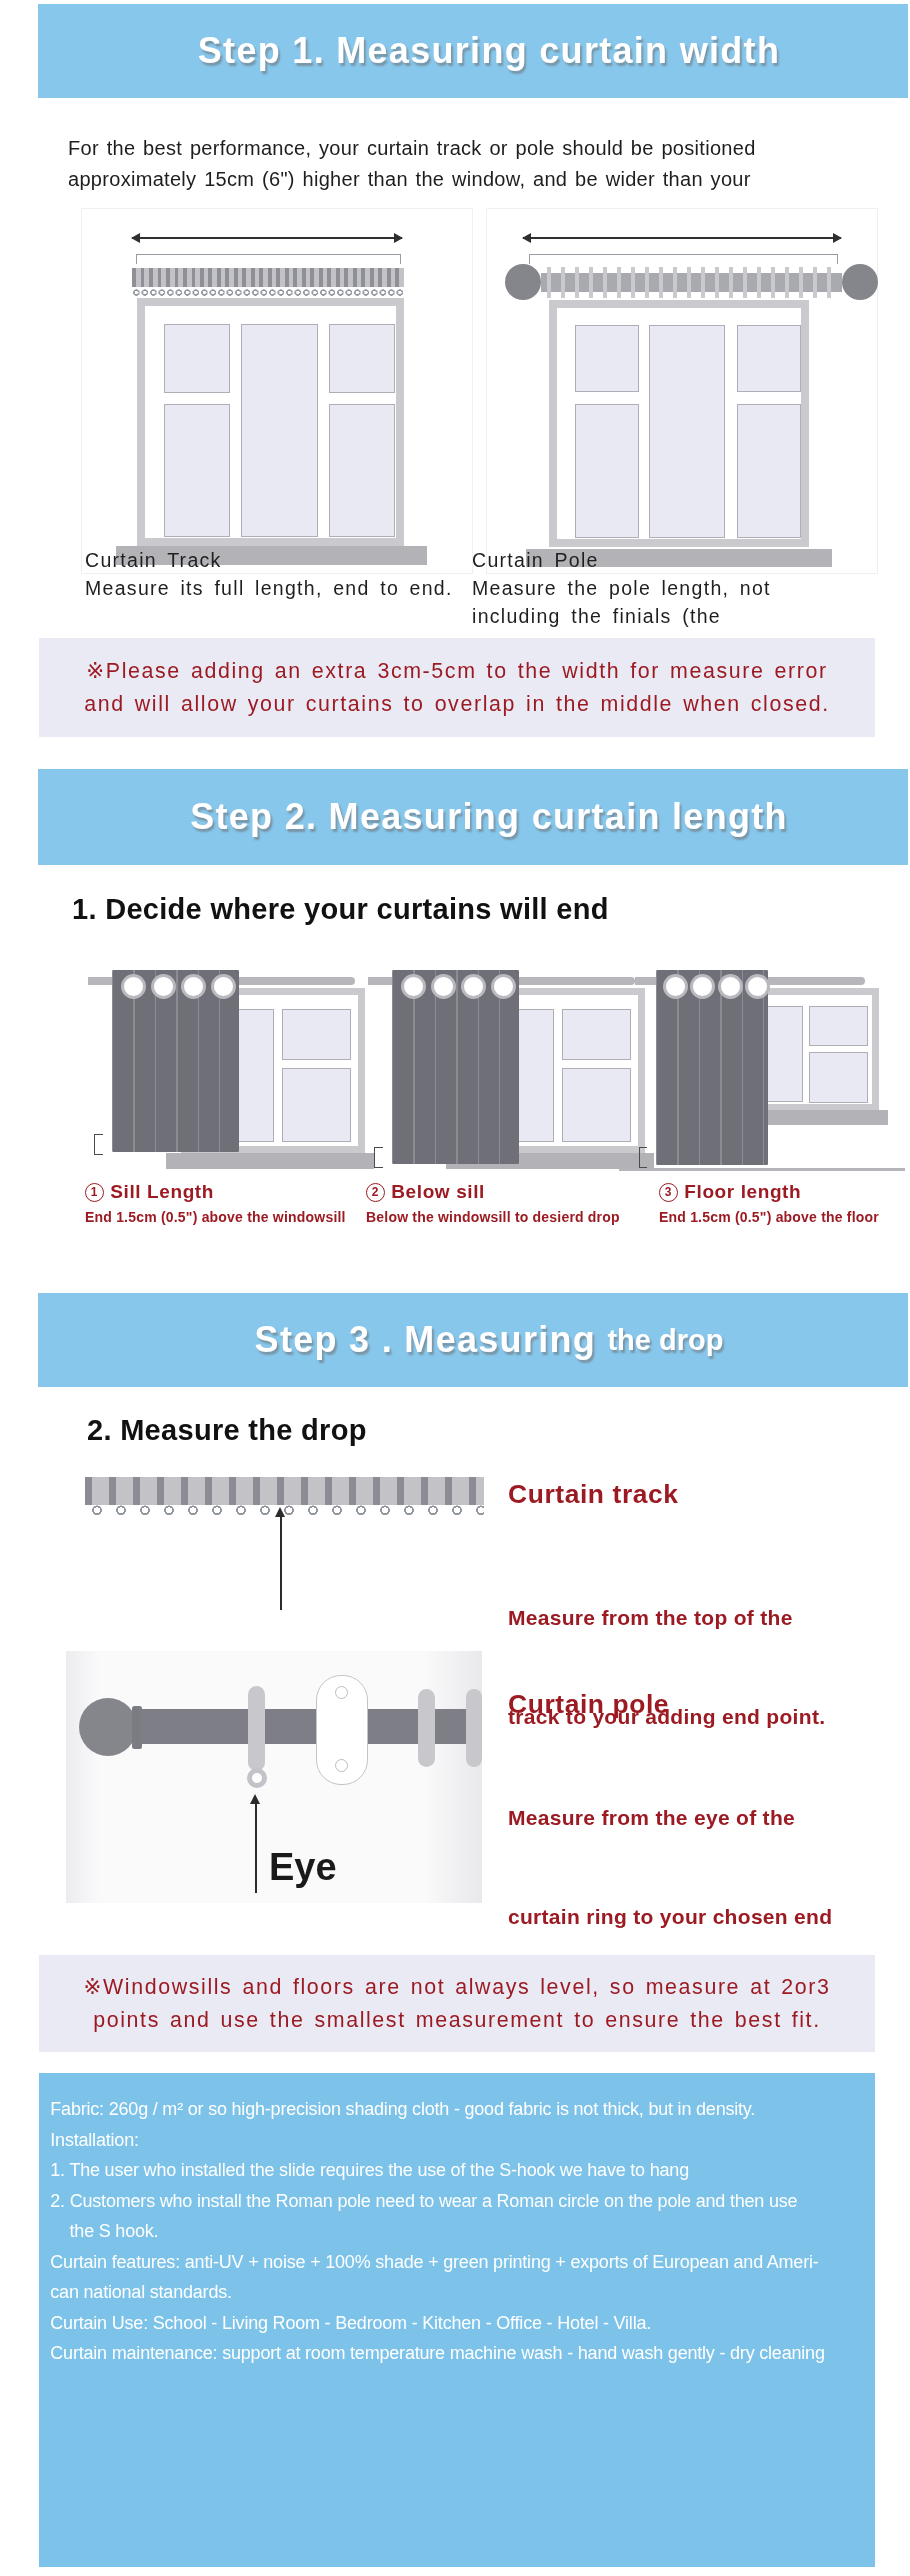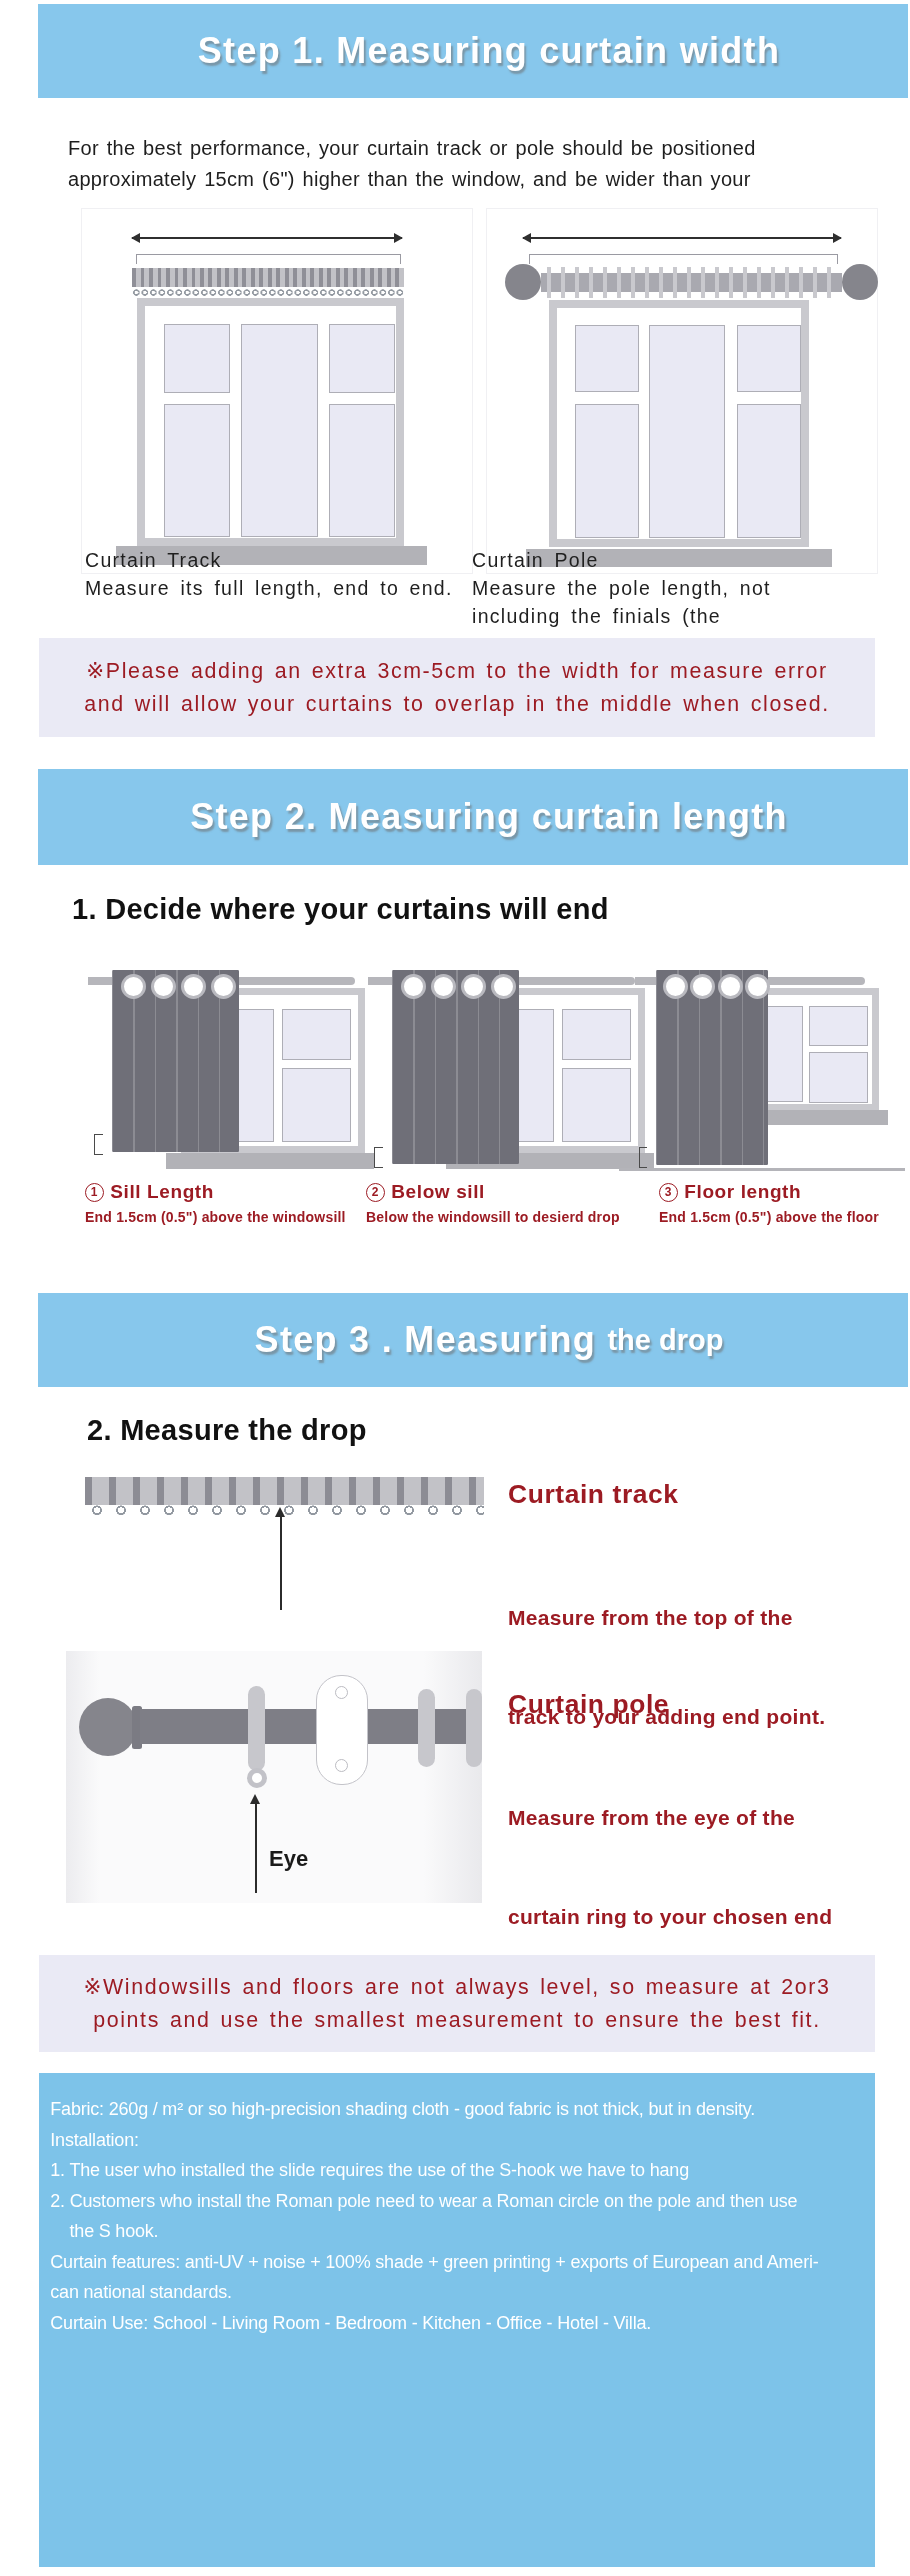--- a/index.html
+++ b/index.html
@@ -66,21 +66,21 @@
   .endmark{position:absolute;width:7.5px;height:19px;border-left:1.9px solid #4a4a4a;border-top:1.9px solid #4a4a4a;border-bottom:1.9px solid #4a4a4a;}
   .vline{position:absolute;width:1.9px;background:#2b2b2b;}
   .tri-up{position:absolute;width:0;height:0;border-left:5.7px solid transparent;border-right:5.7px solid transparent;border-bottom:10px solid #2b2b2b;}
   .ring{position:absolute;background:#C7C7CC;border-radius:8.8px;}
   .ringrow{position:absolute;background:repeating-linear-gradient(90deg,#C9C9CE 0 4.4px,transparent 4.4px 14px);}
   .ball{position:absolute;border-radius:50%;background:#85858C;}
   .polebar{position:absolute;background:#7E7E86;}
   .plate{position:absolute;background:#fff;border:1.9px solid #C3C3C9;border-radius:25px;}
   .screw{position:absolute;width:11.3px;height:11.3px;border-radius:50%;border:1.9px solid #BCBCC2;background:#fff;}
   .eyehole{position:absolute;width:10px;height:10px;border-radius:50%;border:5.7px solid #C2C2C8;background:#fff;}
-  .eye-label{position:absolute;font-weight:bold;font-size:22px;color:#1a1a1a;}
+  .eye-label{position:absolute;font-weight:bold;font-size:38px;color:#1a1a1a;}
   .floorline{position:absolute;height:3.1px;background:#B4B4B9;}
 </style>
 </head>
 <body>
 
 <div class="page">
 
   <div class="banner" style="top:3.8px;">
     <span class="banner-text">Step 1. Measuring curtain width</span>
   </div>
@@ -272,16 +272,17 @@
 
   <div class="infobox" style="top:2073px;height:494px;">
     <div class="info-line">Fabric: 260g / m² or so high-precision shading cloth - good fabric is not thick, but in density.</div>
     <div class="info-line">Installation:</div>
     <div class="info-line">1. The user who installed the slide requires the use of the S-hook we have to hang</div>
     <div class="info-line">2. Customers who install the Roman pole need to wear a Roman circle on the pole and then use</div>
     <div class="info-line">    the S hook.</div>
     <div class="info-line">Curtain features: anti-UV + noise + 100% shade + green printing + exports of European and Ameri-</div>
     <div class="info-line">can national standards.</div>
     <div class="info-line">Curtain Use: School - Living Room - Bedroom - Kitchen - Office - Hotel - Villa.</div>
+    <div class="info-line">Curtain maintenance: support at room temperature machine wash - hand wash gently - dry cleaning</div>
   </div>
 
 </div>
 
 
 </body></html>

